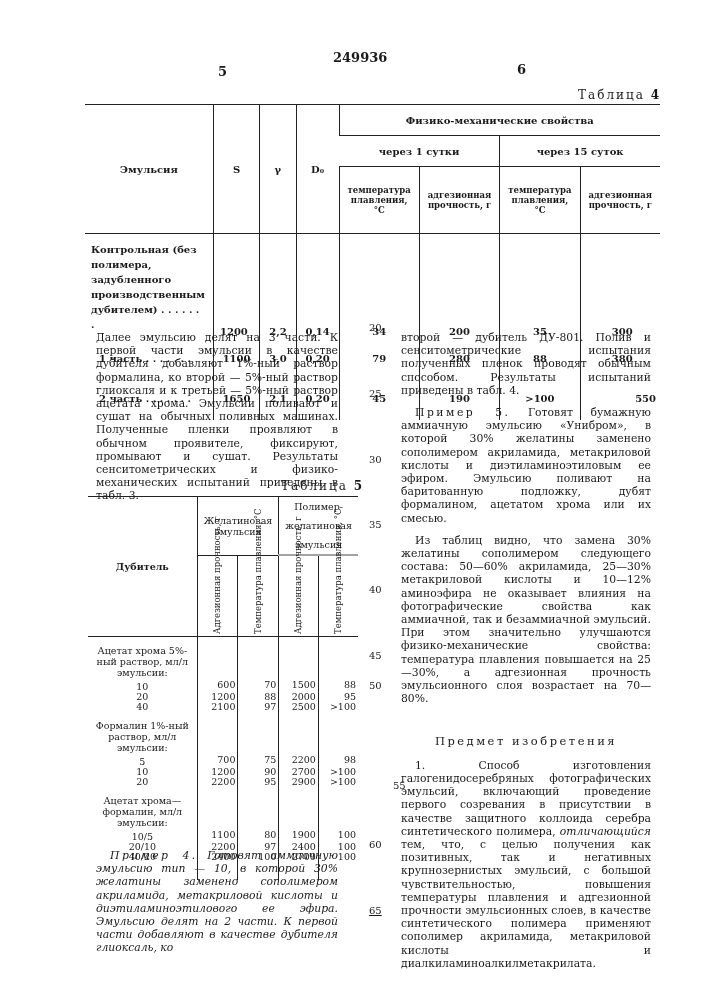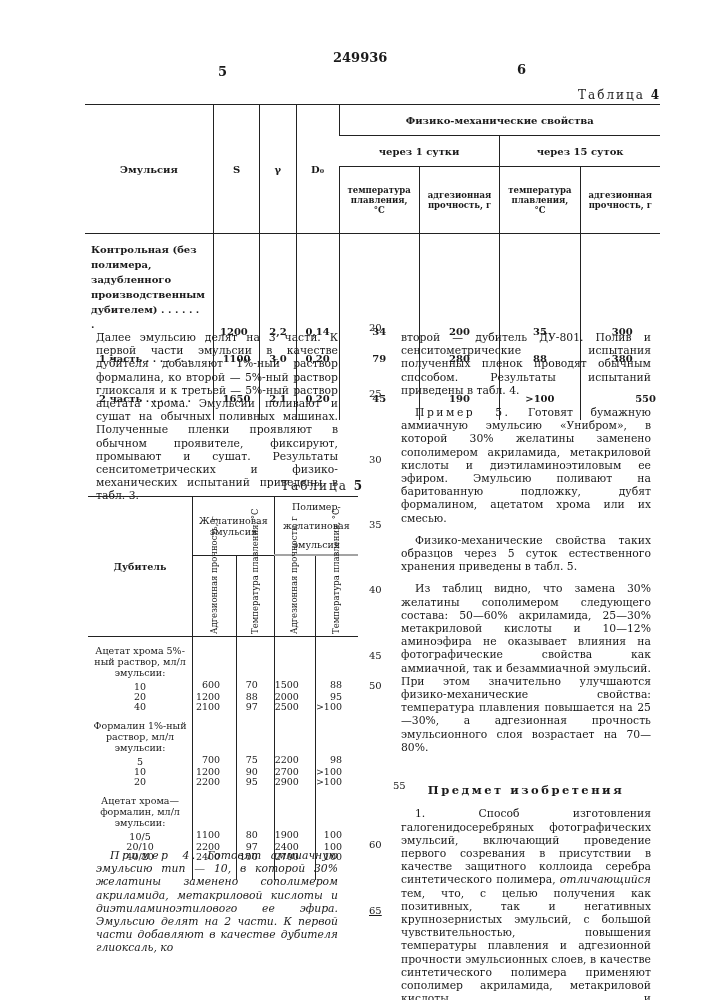--- a/index.html
+++ b/index.html
@@ -30,21 +30,21 @@
   .linenum { position: absolute; font-size: 10px; }
 
   
   #t5 { position: absolute; left: 88px; top: 496px; width: 270px; }
   #t5 table { border-collapse: collapse; width: 100%; font-size: 9.5px; }
   #t5 thead { border-top: 1.5px solid #222; border-bottom: 1.5px solid #222; }
   #t5 th { font-weight: normal; padding: 0; text-align: center; vertical-align: middle; }
   #t5 .vl { border-left: 1px solid #222; margin-top: 44px; }
   #t5 .vt { writing-mode: vertical-rl; transform: rotate(180deg); font-size: 8.5px; line-height: 9px; height: 78px; text-align: left; white-space: nowrap; display: inline-block; }
   #t5 td { padding: 0; text-align: center; line-height: 10px; font-size: 9.5px; }
-  #t5 td.num { border-left: 1px solid #222; text-align: right; padding-right: 16px; }
+  #t5 td.num { border-left: 1px solid #222; text-align: right; padding-right: 2px; }
   #t5 td.grp { text-align: center; padding-top: 8px; line-height: 11px; }
   .center-title { text-align: center; letter-spacing: 2.5px; font-size: 11.5px; }
 </style>
 </head>
 <body>
 
 <div class="abs pagenum" style="left:333px; top:50px;">249936</div>
 <div class="abs pagenum" style="left:218px; top:64px;">5</div>
 <div class="abs pagenum" style="left:517px; top:62px;">6</div>
 
@@ -255,17 +255,16 @@
     <div class="linenum" style="left: 369px; top: 650px;">45</div>
     <div class="linenum" style="left: 369px; top: 680px;">50</div>
     <div class="linenum" style="left: 369px; top: 780px; margin-left: 24px;">55</div>
     <div class="linenum" style="left: 369px; top: 839px;">60</div>
     <div class="linenum" style="left: 369px; top: 905px; text-decoration: underline;">65</div>
   </div>
 
 <div class="col" style="left:392px; top:322px; width:268px;">
   <p class="noind">второй — дубитель ДУ-801. Полив и сенситометрические испытания полученных пленок проводят обычным способом. Результаты испытаний приведены в табл. 4.</p>
   <p><span class="spaced">Пример 5.</span><span> Готовят бумажную аммиачную эмульсию «Унибром», в которой 30% желатины заменено сополимером акриламида, метакриловой кислоты и диэтиламиноэтиловым ее эфиром. Эмульсию поливают на баритованную подложку, дубят формалином, ацетатом хрома или их смесью.</span></p>
-  <p>Физико-механические свойства таких образцов через 5 суток естественного хранения приведены в табл. 5.</p>
   <p>Из таблиц видно, что замена 30% желатины сополимером следующего состава: 50—60% акриламида, 25—30% метакриловой кислоты и 10—12% аминоэфира не оказывает влияния на фотографические свойства как аммиачной, так и безаммиачной эмульсий. При этом значительно улучшаются физико-механические свойства: температура плавления повышается на 25—30%, а адгезионная прочность эмульсионного слоя возрастает на 70—80%.</p>
-  <div class="center-title" style="margin:30px 0 10px;font-weight:bold;">Предмет изобретения</div>
+  <div class="center-title" style="margin:30px 0 10px;">Предмет изобретения</div>
   <p><span>1. Способ изготовления галогенидосеребряных фотографических эмульсий, включающий проведение первого созревания в присутствии в качестве защитного коллоида серебра синтетического полимера, </span><span class="it">отличающийся</span><span> тем, что, с целью получения как позитивных, так и негативных крупнозернистых эмульсий, с большой чувствительностью, повышения температуры плавления и адгезионной прочности эмульсионных слоев, в качестве синтетического полимера применяют сополимер акриламида, метакриловой кислоты и диалкиламиноалкилметакрилата.</span></p>
 </div>
 
 </body></html>

